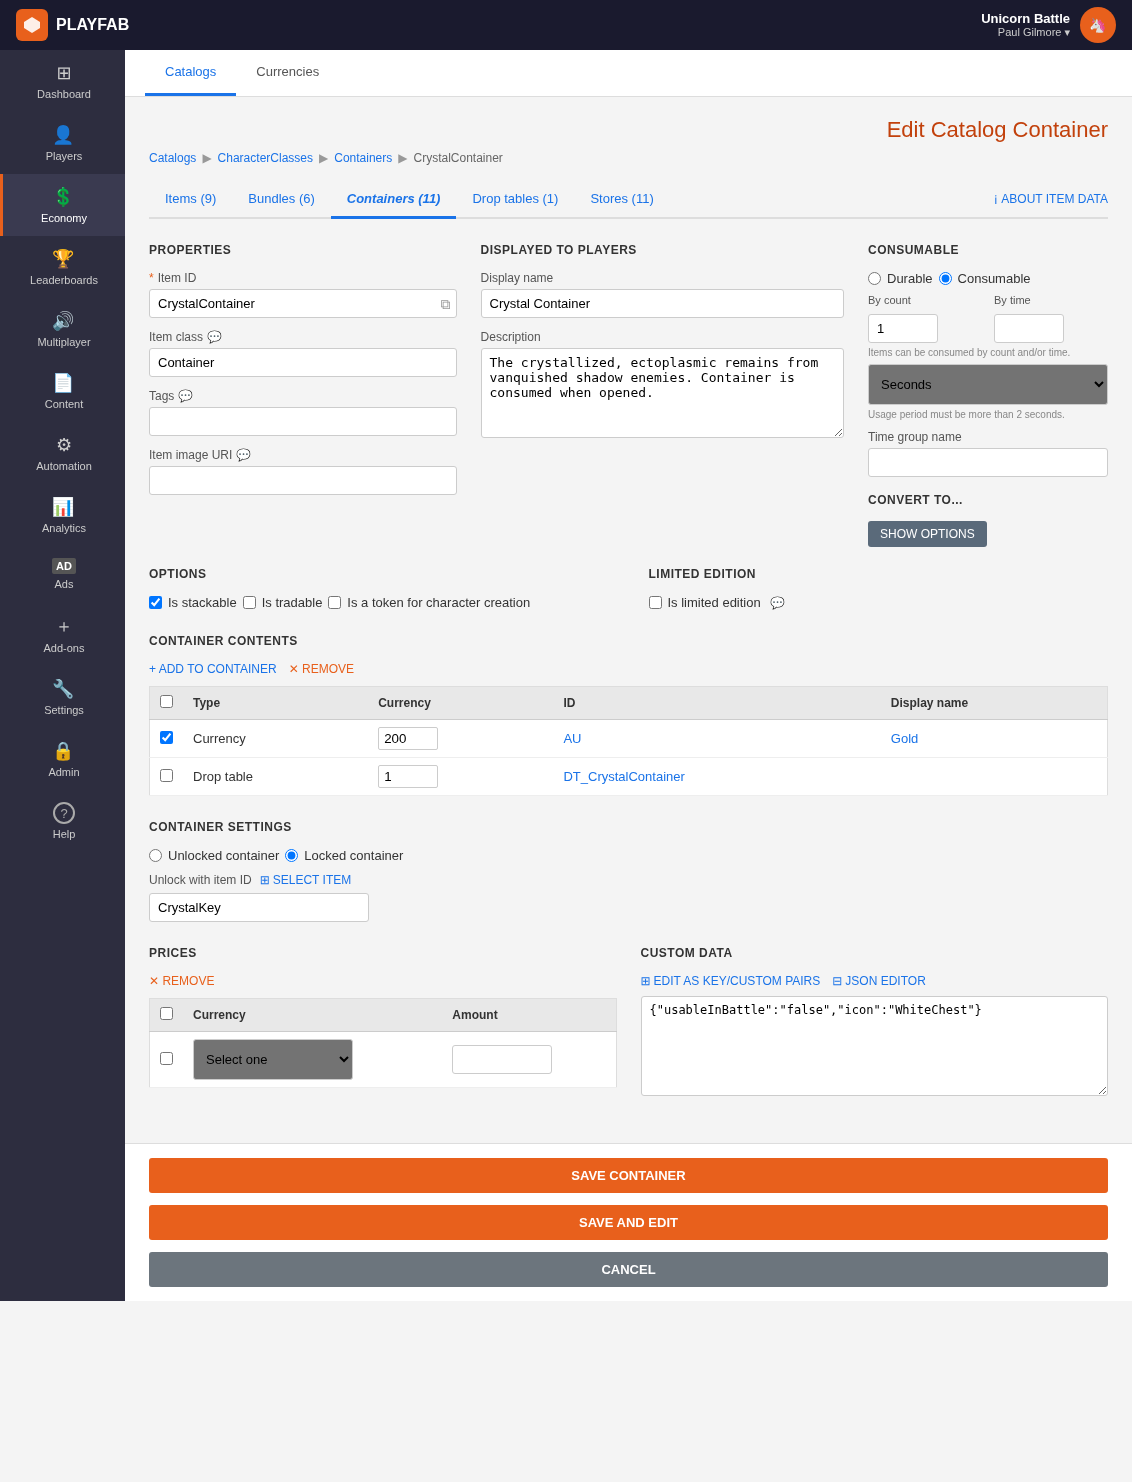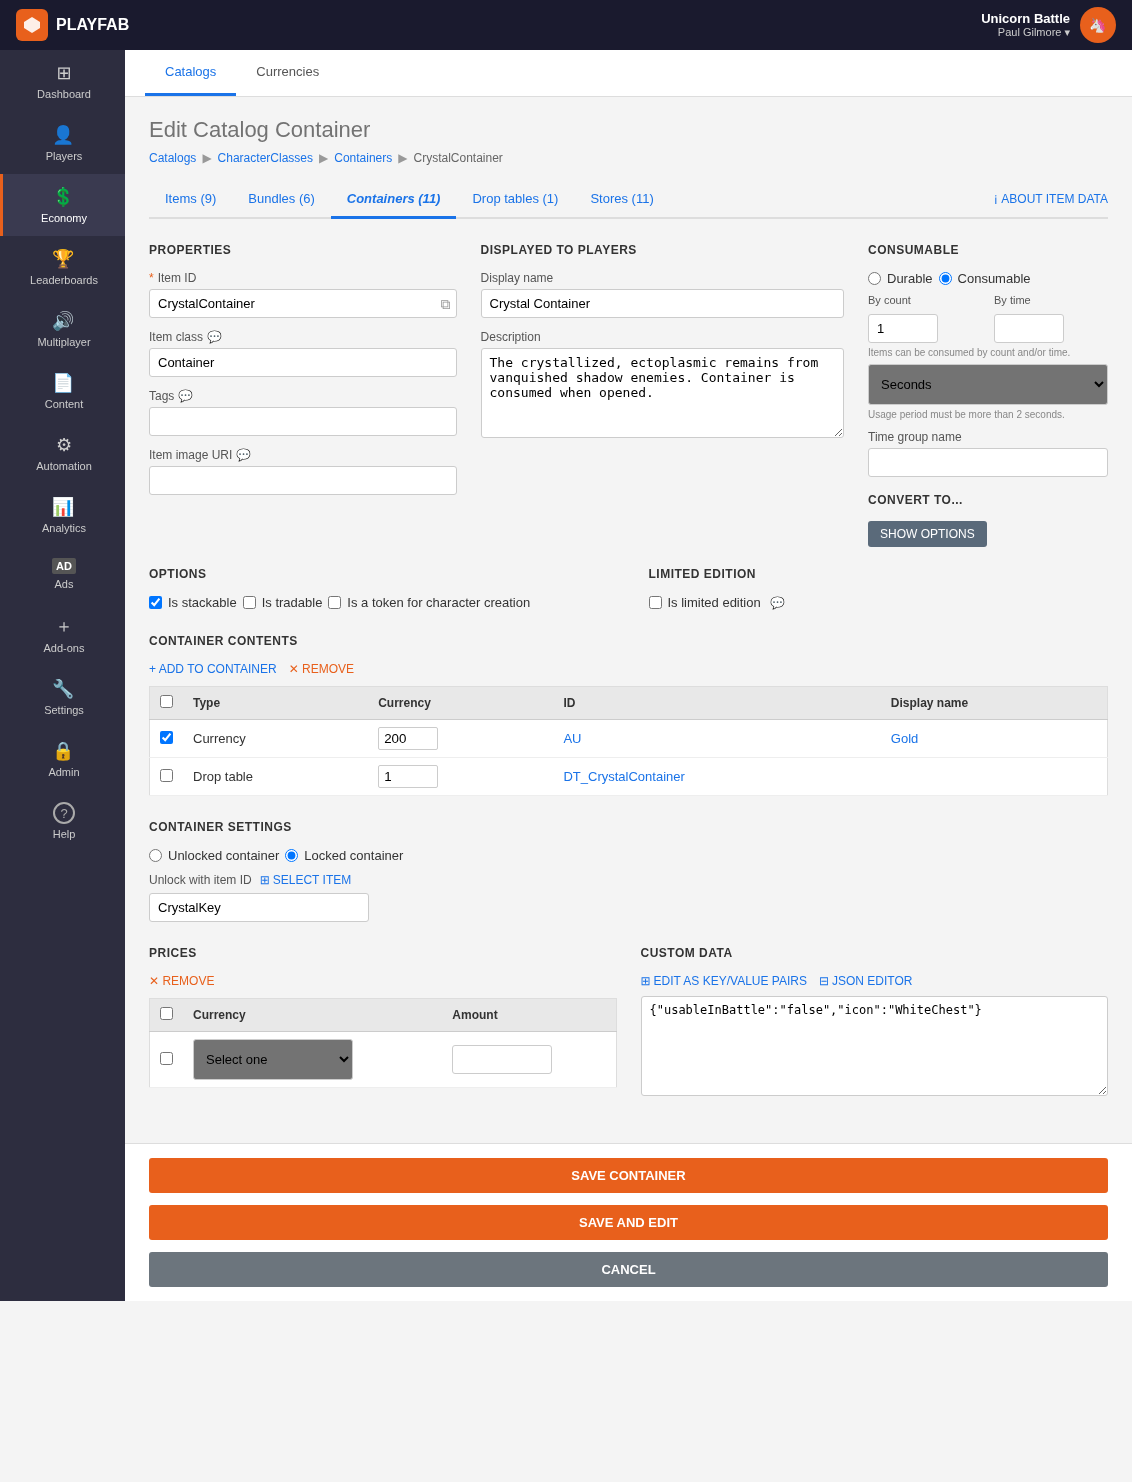--- a/index.html
+++ b/index.html
@@ -27,21 +27,21 @@
     
     .main { flex: 1; display: flex; flex-direction: column; overflow-y: auto; background: #f4f4f4; }
 
     
     .tab-bar { background: #fff; border-bottom: 1px solid #ddd; padding: 0 20px; display: flex; align-items: center; }
     .tab { padding: 14px 20px; cursor: pointer; border-bottom: 3px solid transparent; font-size: 13px; color: #555; }
     .tab.active { border-bottom-color: #1a73e8; color: #1a73e8; font-weight: 500; }
 
     
     .content { padding: 20px 24px; flex: 1; }
-    .page-title { font-size: 22px; font-weight: 300; color: #737373; margin-bottom: 8px; }
+    .page-title { font-size: 22px; font-weight: 300; color: #c2410c; margin-bottom: 8px; text-align: right; }
     .breadcrumb { display: flex; align-items: center; gap: 6px; font-size: 12px; color: #666; margin-bottom: 16px; }
     .breadcrumb a { color: #1a73e8; text-decoration: none; }
     .breadcrumb-sep { color: #999; }
 
     
     .sub-tabs { display: flex; align-items: center; border-bottom: 2px solid #ddd; margin-bottom: 24px; gap: 0; }
     .sub-tab { padding: 10px 16px; cursor: pointer; font-size: 13px; color: #1a73e8; border-bottom: 3px solid transparent; margin-bottom: -2px; }
     .sub-tab.active { border-bottom-color: #1a73e8; font-weight: 600; font-style: italic; }
     .sub-tab-about { margin-left: auto; font-size: 12px; color: #1a73e8; display: flex; align-items: center; gap: 4px; cursor: pointer; }
     .section-title { font-size: 12px; font-weight: 700; color: #333; letter-spacing: 0.5px; margin-bottom: 14px; text-transform: uppercase; }
@@ -423,21 +423,21 @@
               </tr>
             </tbody>
           </table>
         </div>
 
         <div class="custom-data-section">
           <div class="section-title">CUSTOM DATA</div>
           <div class="custom-data-actions">
             <span class="link-btn">
               <span>⊞</span>
-              <span>EDIT AS KEY/VALUE PAIRS</span>
+              <span>EDIT AS KEY/CUSTOM PAIRS</span>
             </span>
             <span class="link-btn">
               <span>⊟</span>
               <span>JSON EDITOR</span>
             </span>
           </div>
           <textarea class="form-input" style="height: 100px; width: 100%; font-family: monospace; font-size: 12px;">{"usableInBattle":"false","icon":"WhiteChest"}</textarea>
         </div>
       </div>
     </div>

